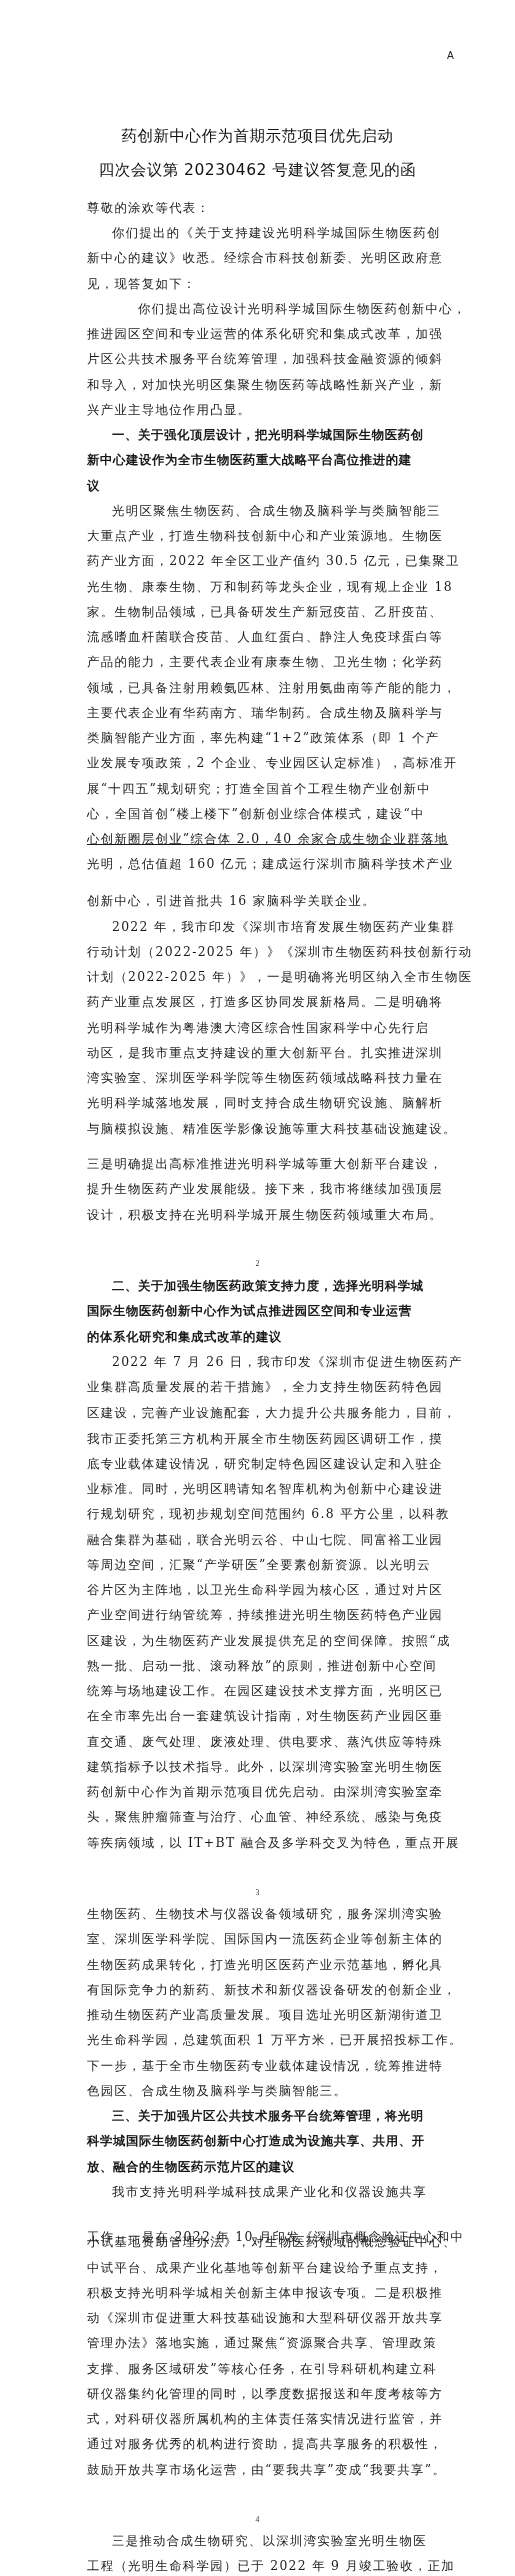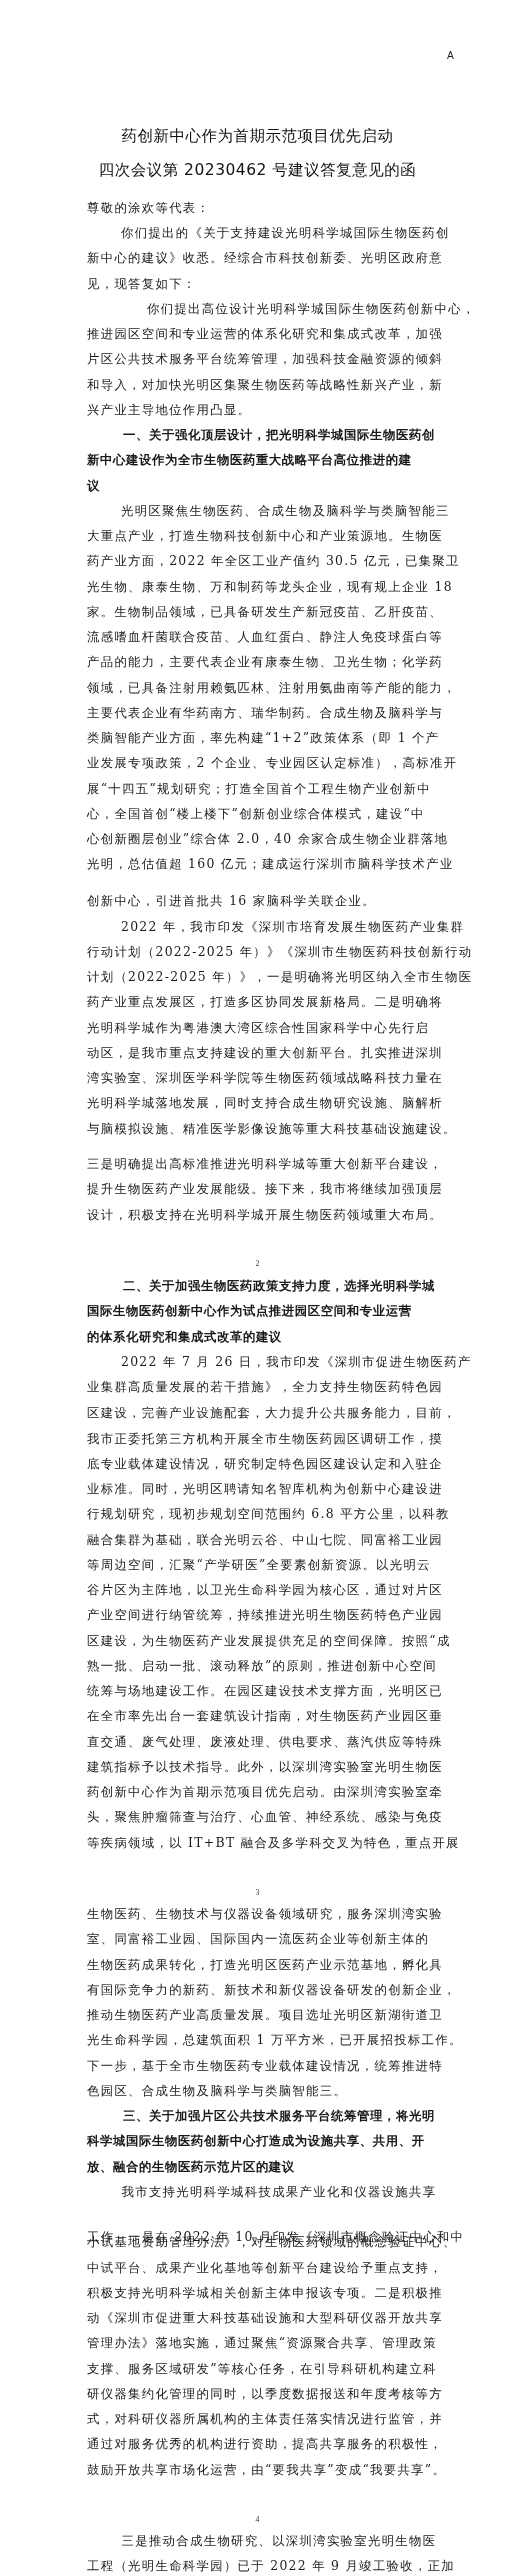--- a/index.html
+++ b/index.html
@@ -4,21 +4,21 @@
 <style>
   html, body { margin: 0; padding: 0; background: #ffffff; }
   body { width: 515px; height: 3858px; position: relative; overflow: hidden;
          font-family: "DejaVu Serif", "Liberation Serif", serif; color: #1a1a1a; }
   .mark-a { position: absolute; left: 447px; top: 50px; font-family: "Liberation Sans", sans-serif;
             font-size: 10.3px; color: #222; }
   .title { position: absolute; left: 0; width: 515px; text-align: center;
            font-family: "DejaVu Sans", sans-serif; font-size: 15.5px; color: #111; letter-spacing: 0.5px; }
   .line { position: absolute; left: 87px; width: 350px; white-space: nowrap;
           font-size: 12.4px; letter-spacing: 1.3px; line-height: 15.5px; }
-  .line.indent { left: 121px; width: 316px; text-align: center; }
+  .line.indent { left: 112px; width: 316px; }
   .line.bold { font-family: "DejaVu Sans", sans-serif; font-weight: bold; letter-spacing: 0.6px; }
   .pagenum { position: absolute; left: 0; width: 515px; text-align: center;
              font-family: "Liberation Serif", serif; font-size: 7.7px; color: #333; }
 </style>
 </head>
 <body>
 
 <div>
   <div class="mark-a">A</div>
   <div class="title" style="top:126px">药创新中心作为首期示范项目优先启动</div>
@@ -43,21 +43,21 @@
       <div class="line " style="top: 579px;">光生物、康泰生物、万和制药等龙头企业，现有规上企业 18</div>
       <div class="line " style="top: 604px;">家。生物制品领域，已具备研发生产新冠疫苗、乙肝疫苗、</div>
       <div class="line " style="top: 629px;">流感嗜血杆菌联合疫苗、人血红蛋白、静注人免疫球蛋白等</div>
       <div class="line " style="top: 654px;">产品的能力，主要代表企业有康泰生物、卫光生物；化学药</div>
       <div class="line " style="top: 680px;">领域，已具备注射用赖氨匹林、注射用氨曲南等产能的能力，</div>
       <div class="line " style="top: 705px;">主要代表企业有华药南方、瑞华制药。合成生物及脑科学与</div>
       <div class="line " style="top: 730px;">类脑智能产业方面，率先构建“1+2”政策体系（即 1 个产</div>
       <div class="line " style="top: 755px;">业发展专项政策，2 个企业、专业园区认定标准），高标准开</div>
       <div class="line " style="top: 781px;">展“十四五”规划研究；打造全国首个工程生物产业创新中</div>
       <div class="line " style="top: 806px;">心，全国首创“楼上楼下”创新创业综合体模式，建设“中</div>
-      <div class="line " style="top: 831px;">心创新圈层创业”综合体 2.0，40 余家合成生物企业群落地</div>
+      <div class="line " style="top: 831px; text-decoration: underline;">心创新圈层创业”综合体 2.0，40 余家合成生物企业群落地</div>
       <div class="line " style="top: 856px;">光明，总估值超 160 亿元；建成运行深圳市脑科学技术产业</div>
       <div class="line " style="top: 893px;">创新中心，引进首批共 16 家脑科学关联企业。</div>
       <div class="line indent" style="top: 919px;">2022 年，我市印发《深圳市培育发展生物医药产业集群</div>
       <div class="line " style="top: 944px;">行动计划（2022-2025 年）》《深圳市生物医药科技创新行动</div>
       <div class="line " style="top: 969px;">计划（2022-2025 年）》，一是明确将光明区纳入全市生物医</div>
       <div class="line " style="top: 994px;">药产业重点发展区，打造多区协同发展新格局。二是明确将</div>
       <div class="line " style="top: 1020px;">光明科学城作为粤港澳大湾区综合性国家科学中心先行启</div>
       <div class="line " style="top: 1045px;">动区，是我市重点支持建设的重大创新平台。扎实推进深圳</div>
       <div class="line " style="top: 1070px;">湾实验室、深圳医学科学院等生物医药领域战略科技力量在</div>
       <div class="line " style="top: 1095px;">光明科学城落地发展，同时支持合成生物研究设施、脑解析</div>
@@ -82,21 +82,21 @@
       <div class="line " style="top: 1633px;">区建设，为生物医药产业发展提供充足的空间保障。按照“成</div>
       <div class="line " style="top: 1658px;">熟一批、启动一批、滚动释放”的原则，推进创新中心空间</div>
       <div class="line " style="top: 1683px;">统筹与场地建设工作。在园区建设技术支撑方面，光明区已</div>
       <div class="line " style="top: 1708px;">在全市率先出台一套建筑设计指南，对生物医药产业园区垂</div>
       <div class="line " style="top: 1734px;">直交通、废气处理、废液处理、供电要求、蒸汽供应等特殊</div>
       <div class="line " style="top: 1759px;">建筑指标予以技术指导。此外，以深圳湾实验室光明生物医</div>
       <div class="line " style="top: 1784px;">药创新中心作为首期示范项目优先启动。由深圳湾实验室牵</div>
       <div class="line " style="top: 1809px;">头，聚焦肿瘤筛查与治疗、心血管、神经系统、感染与免疫</div>
       <div class="line " style="top: 1835px;">等疾病领域，以 IT+BT 融合及多学科交叉为特色，重点开展</div>
       <div class="line " style="top: 1906px;">生物医药、生物技术与仪器设备领域研究，服务深圳湾实验</div>
-      <div class="line " style="top: 1931px;">室、同富裕工业园、国际国内一流医药企业等创新主体的</div>
+      <div class="line " style="top: 1931px;">室、深圳医学科学院、国际国内一流医药企业等创新主体的</div>
       <div class="line " style="top: 1957px;">生物医药成果转化，打造光明区医药产业示范基地，孵化具</div>
       <div class="line " style="top: 1982px;">有国际竞争力的新药、新技术和新仪器设备研发的创新企业，</div>
       <div class="line " style="top: 2007px;">推动生物医药产业高质量发展。项目选址光明区新湖街道卫</div>
       <div class="line " style="top: 2032px;">光生命科学园，总建筑面积 1 万平方米，已开展招投标工作。</div>
       <div class="line " style="top: 2058px;">下一步，基于全市生物医药专业载体建设情况，统筹推进特</div>
       <div class="line " style="top: 2083px;">色园区、合成生物及脑科学与类脑智能三。</div>
       <div class="line indent bold" style="top: 2108px;">三、关于加强片区公共技术服务平台统筹管理，将光明</div>
       <div class="line bold" style="top: 2133px;">科学城国际生物医药创新中心打造成为设施共享、共用、开</div>
       <div class="line bold" style="top: 2159px;">放、融合的生物医药示范片区的建议</div>
       <div class="line indent" style="top: 2184px;">我市支持光明科学城科技成果产业化和仪器设施共享</div>

